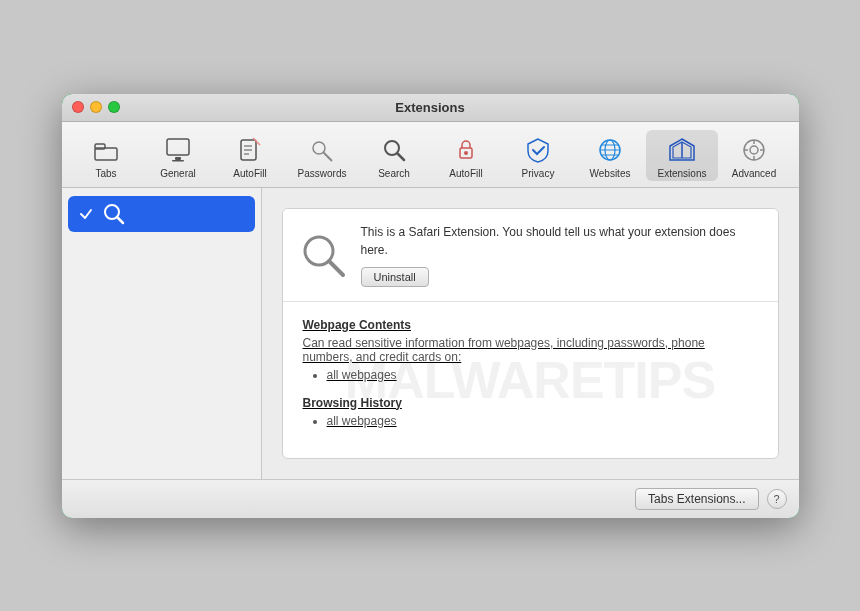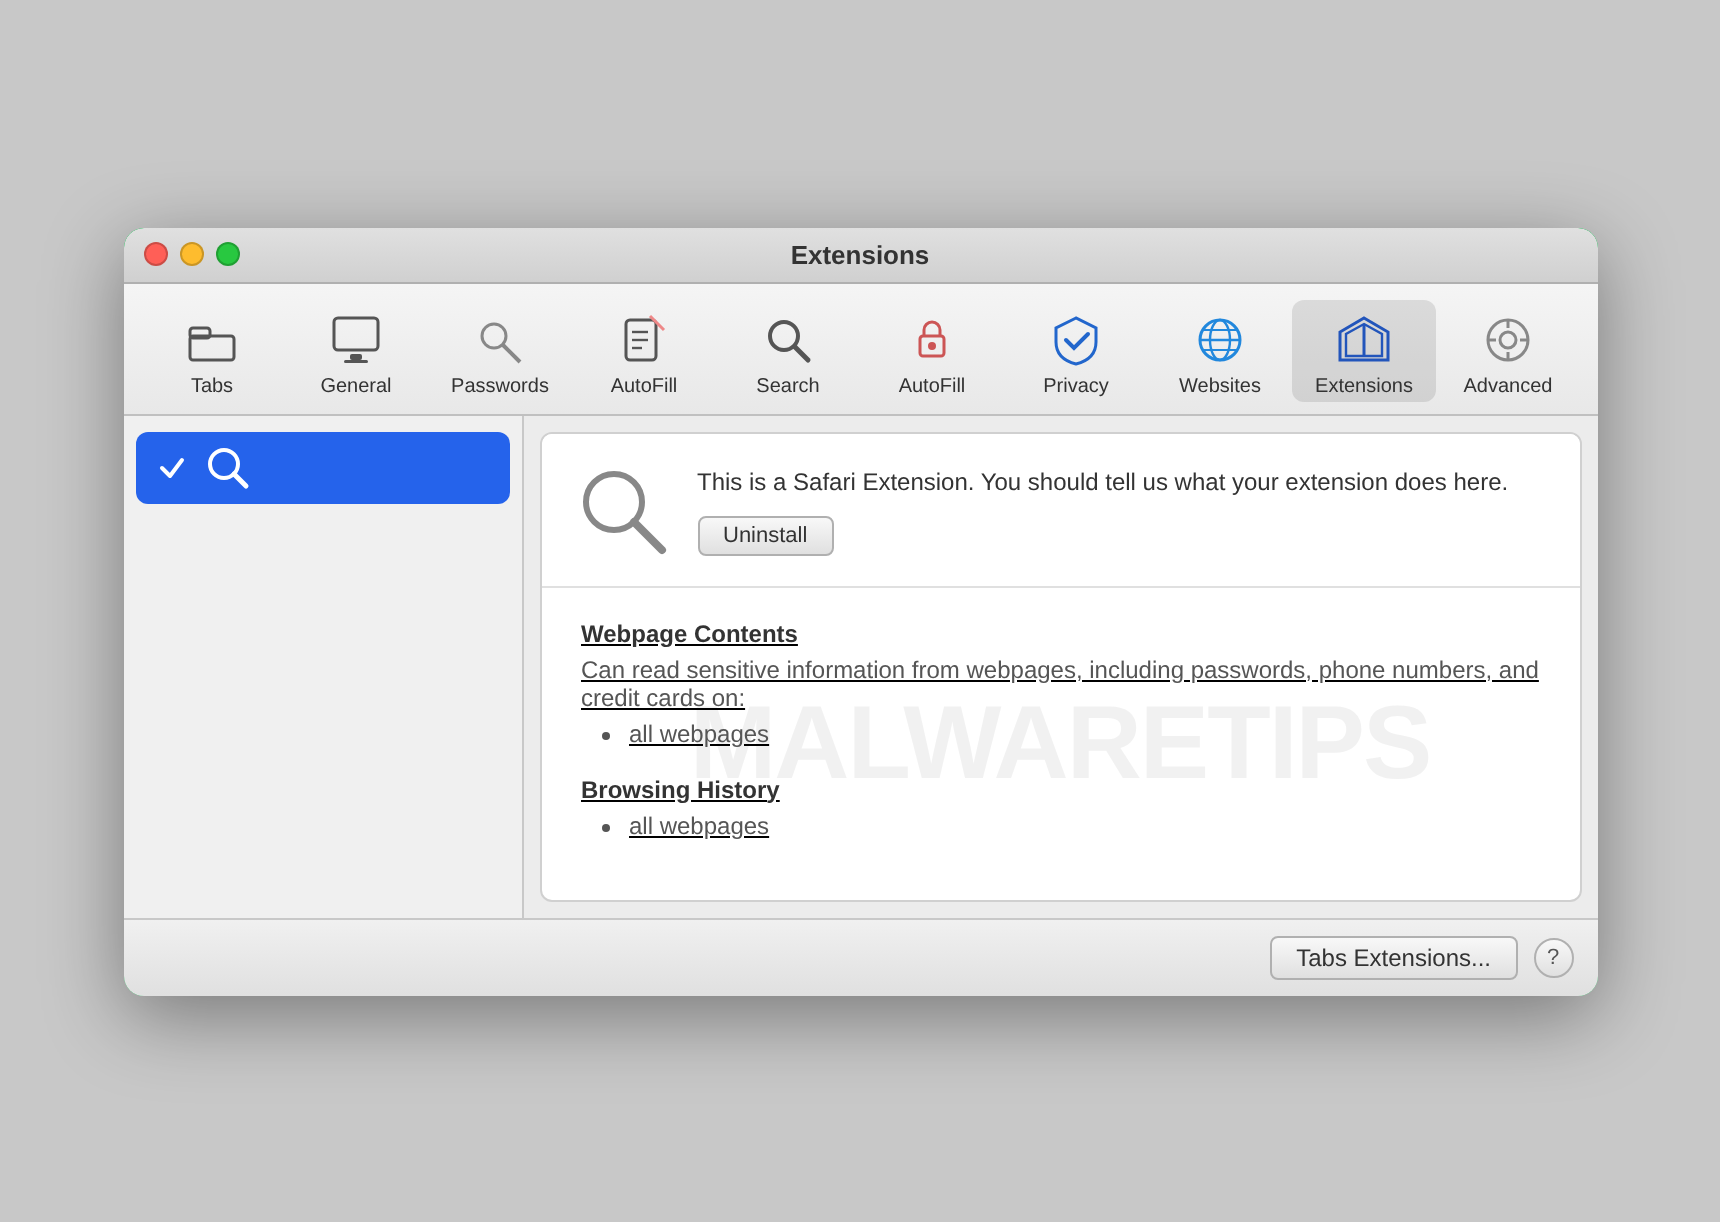--- a/index.html
+++ b/index.html
@@ -154,21 +154,21 @@
       justify-content: center;
     }
 
     
     .detail-panel {
       flex: 1;
       display: flex;
       flex-direction: column;
       background: white;
       border: 1px solid #d0d0d0;
-      margin: 8px;
+      margin: 20px;
       border-radius: 6px;
       overflow: hidden;
     }
 
     .detail-header {
       display: flex;
       align-items: center;
       padding: 14px 16px;
       border-bottom: 1px solid #e0e0e0;
       gap: 14px;
@@ -325,39 +325,39 @@
             <rect x="11" y="21" width="6" height="3" rx="1" fill="#555"></rect>
             <rect x="8" y="24" width="12" height="1.5" rx="0.75" fill="#555"></rect>
           </svg>
         </div>
         <span class="label">General</span>
       </div>
 
       <div class="toolbar-item">
         <div class="icon-wrap">
           <svg width="28" height="28" viewBox="0 0 28 28">
-            <circle cx="11" cy="12" r="6" fill="none" stroke="#888" stroke-width="1.5"></circle>
-            <line x1="15.5" y1="16.5" x2="24" y2="25" stroke="#888" stroke-width="2"></line>
-            <line x1="20" y1="21" x2="22" y2="23" stroke="#888" stroke-width="1.5"></line>
-          </svg>
-        </div>
-        <span class="label">Passwords</span>
-      </div>
-
-      <div class="toolbar-item">
-        <div class="icon-wrap">
-          <svg width="28" height="28" viewBox="0 0 28 28">
             <rect x="5" y="4" width="15" height="20" rx="2" fill="none" stroke="#555" stroke-width="1.5"></rect>
             <line x1="17" y1="2" x2="24" y2="9" stroke="#e88" stroke-width="1.5"></line>
             <line x1="8" y1="10" x2="16" y2="10" stroke="#555" stroke-width="1.2"></line>
             <line x1="8" y1="14" x2="16" y2="14" stroke="#555" stroke-width="1.2"></line>
             <line x1="8" y1="18" x2="13" y2="18" stroke="#555" stroke-width="1.2"></line>
           </svg>
         </div>
         <span class="label">AutoFill</span>
+      </div>
+
+      <div class="toolbar-item">
+        <div class="icon-wrap">
+          <svg width="28" height="28" viewBox="0 0 28 28">
+            <circle cx="11" cy="12" r="6" fill="none" stroke="#888" stroke-width="1.5"></circle>
+            <line x1="15.5" y1="16.5" x2="24" y2="25" stroke="#888" stroke-width="2"></line>
+            <line x1="20" y1="21" x2="22" y2="23" stroke="#888" stroke-width="1.5"></line>
+          </svg>
+        </div>
+        <span class="label">Passwords</span>
       </div>
 
       <div class="toolbar-item">
         <div class="icon-wrap">
           <svg width="28" height="28" viewBox="0 0 28 28">
             <circle cx="12" cy="12" r="7" fill="none" stroke="#555" stroke-width="2"></circle>
             <line x1="17.5" y1="17.5" x2="24" y2="24" stroke="#555" stroke-width="2.5" stroke-linecap="round"></line>
           </svg>
         </div>
         <span class="label">Search</span>

